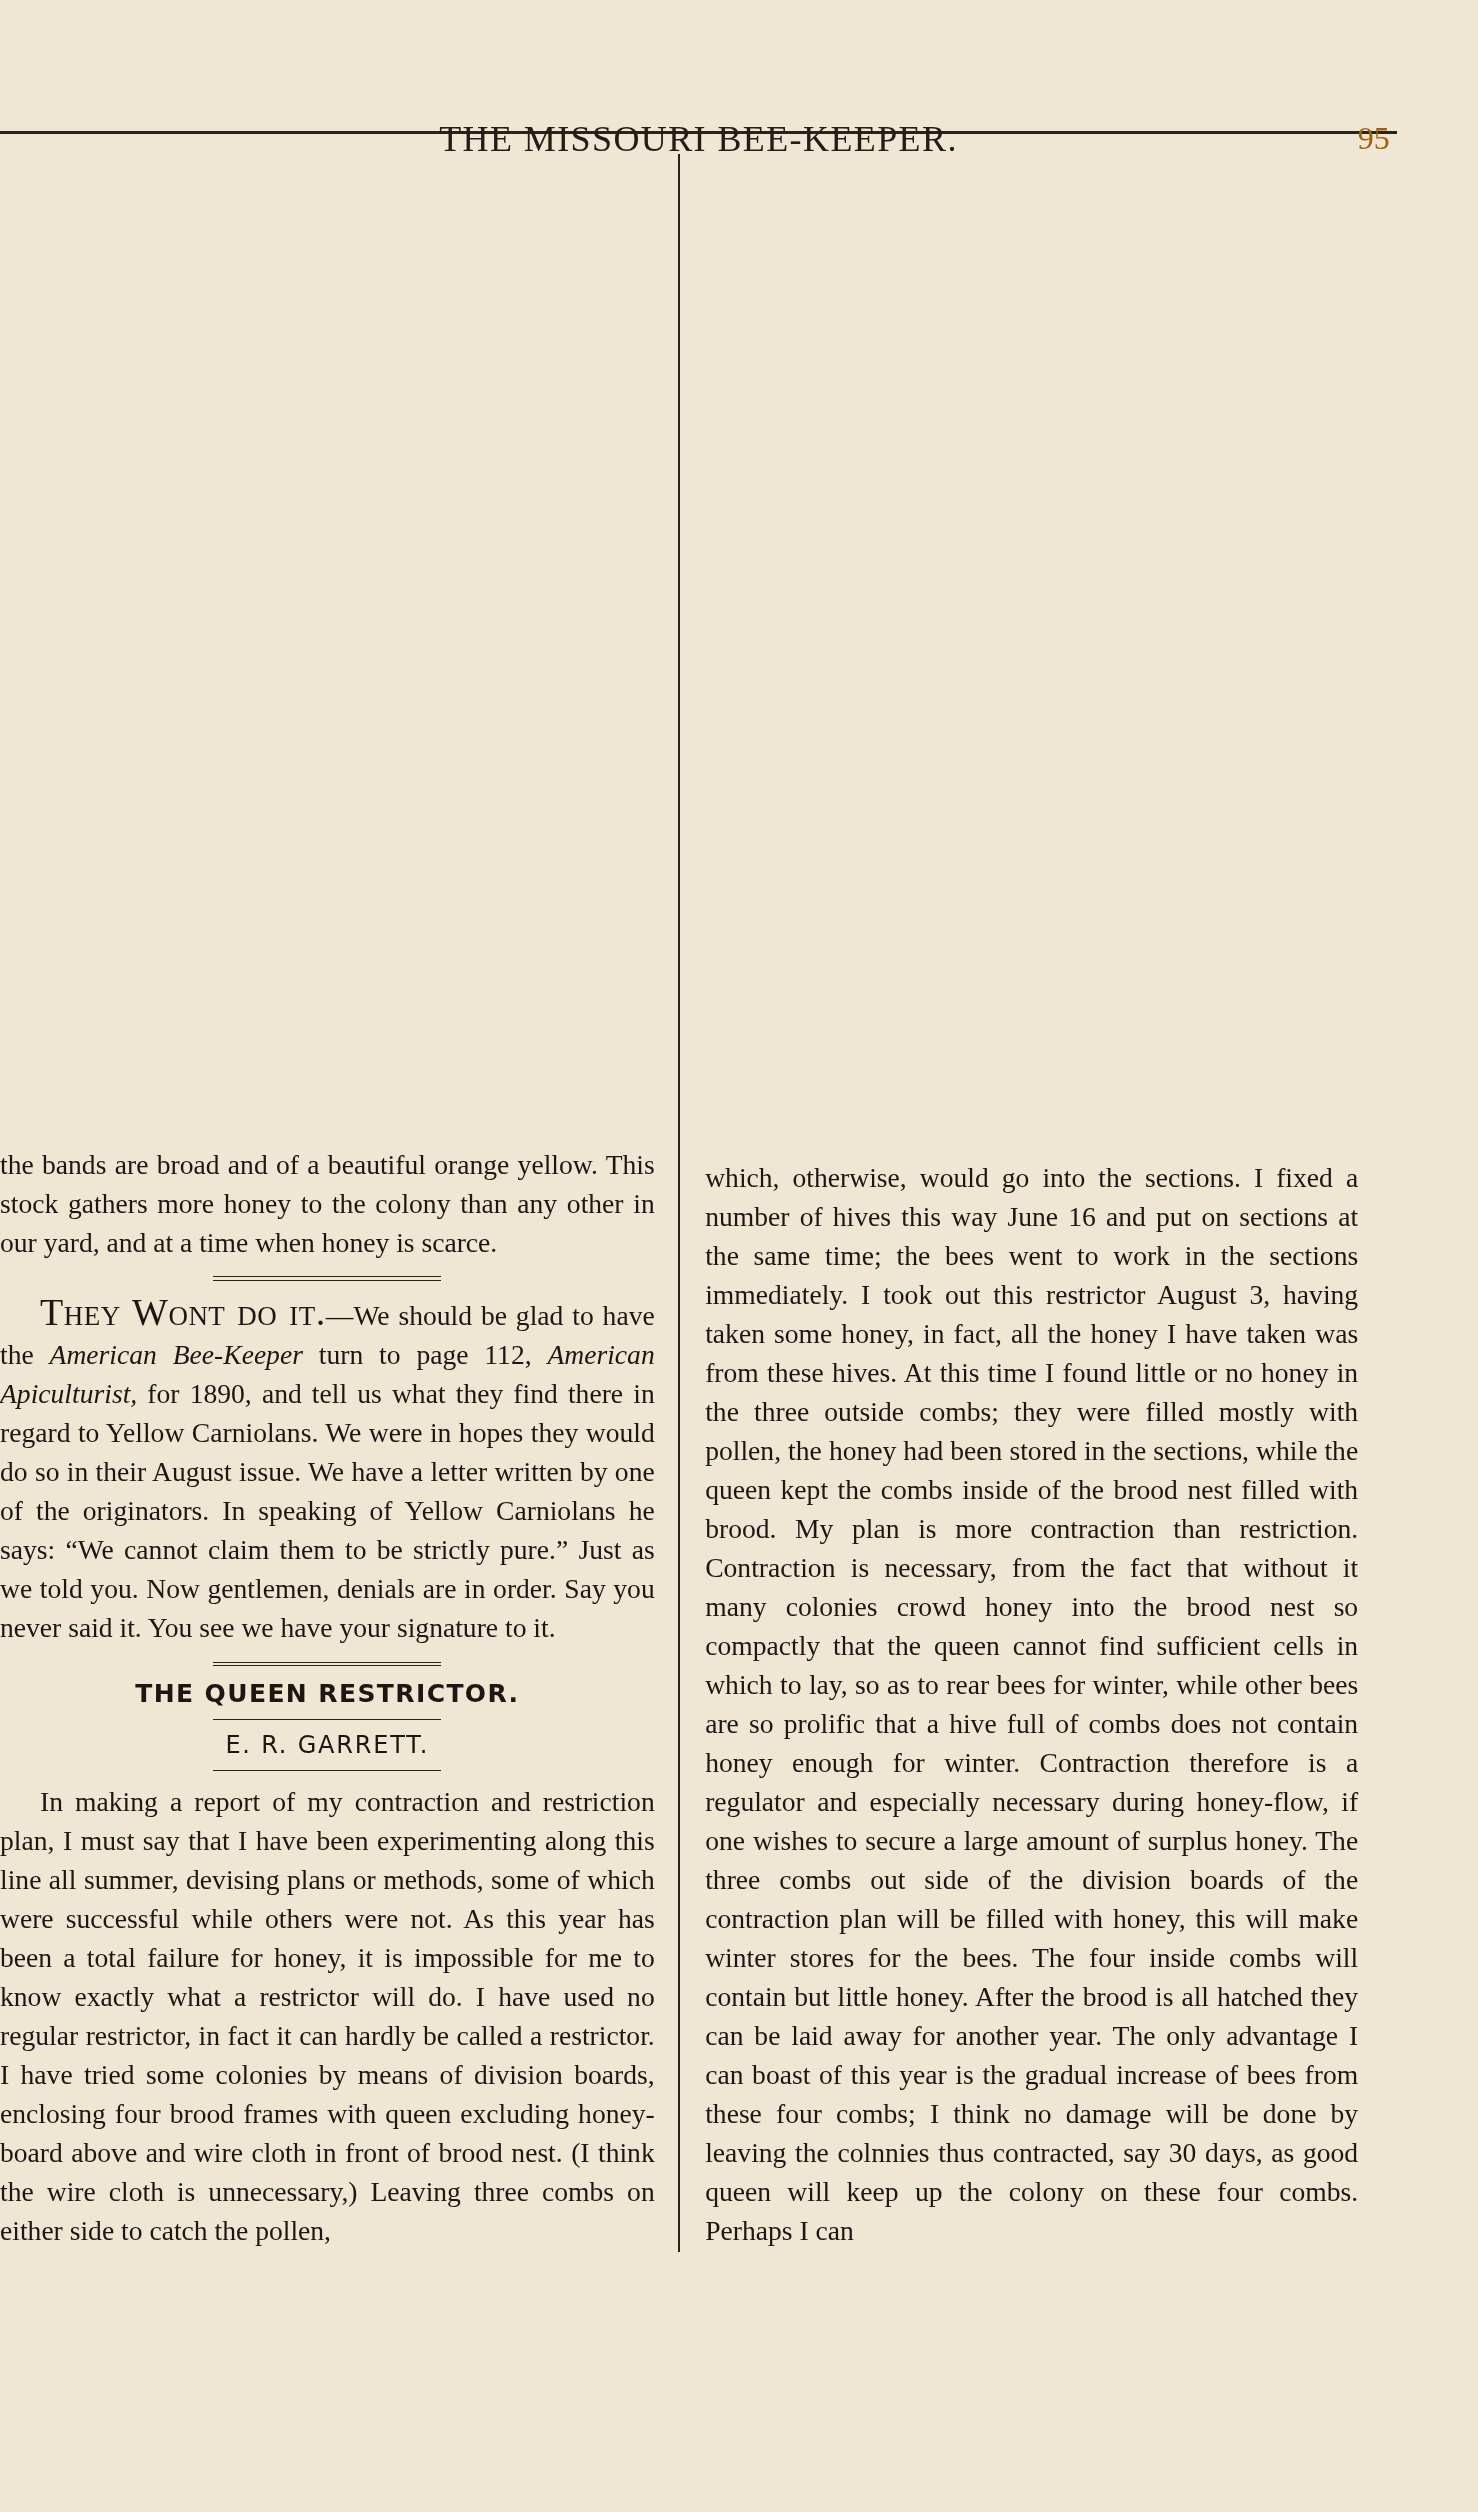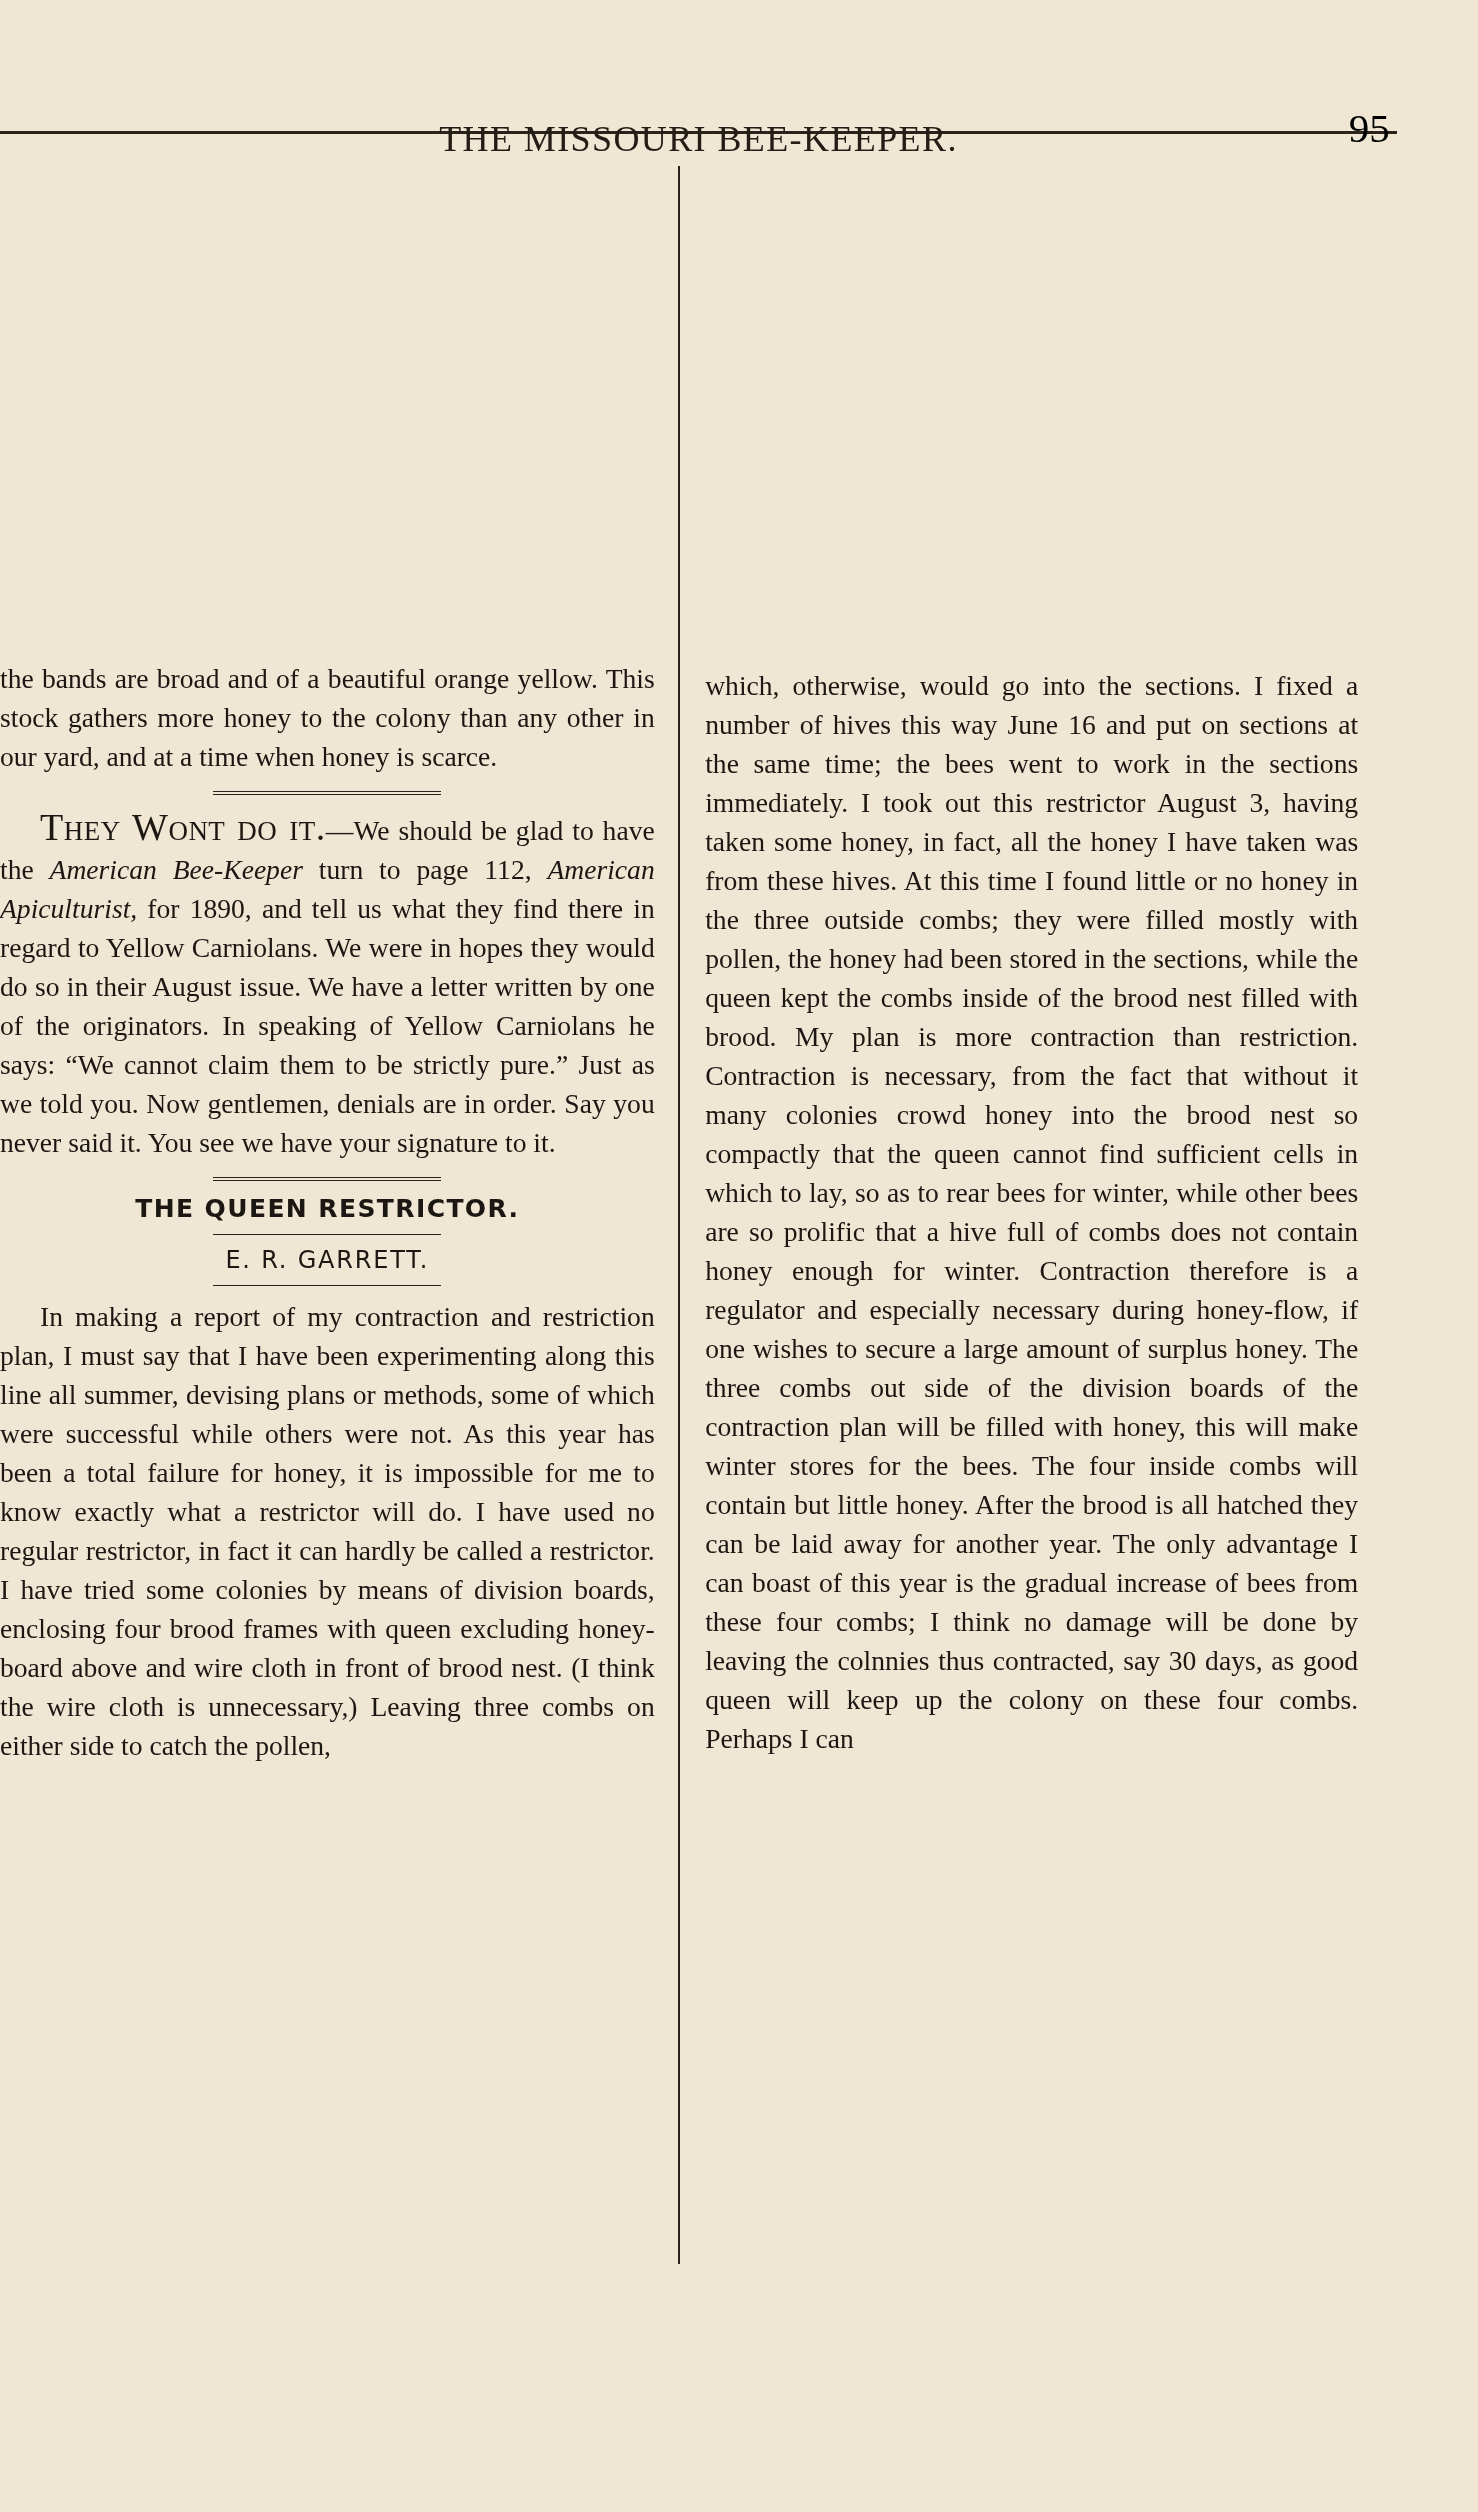--- a/index.html
+++ b/index.html
@@ -35,40 +35,40 @@
     text-align: center;
     font-size: 36px;
     letter-spacing: 1.4px;
     font-family: "Liberation Serif", serif;
     color: #241d16;
     white-space: nowrap;
   }
   .masthead-pageno {
     position: absolute;
     right: 7.2px;
-    top: 104px;
-    font-size: 41px;
-    color: #000000;
+    top: 120px;
+    font-size: 32px;
+    color: #a16207;
   }
   .rule-double {
     width: 1397px;
     margin: 12.7px auto 0 auto;
     border-top: 2.7px solid #2a231b;
     border-bottom: 0.9px solid #2a231b;
     height: 3.6px;
     box-sizing: border-box;
   }
   
   .columns {
     position: relative;
     width: 1397px;
-    margin: 28px auto 0 auto;
+    margin: 16px auto 0 auto;
     display: flex;
     flex-direction: row;
-    align-items: center;
+    align-items: flex-end;
   }
   .col {
     width: 671px;
     box-sizing: border-box;
   }
   .col-left { padding-right: 16.3px; }
   .col-right { padding-left: 18px; }
   .col-divider {
     width: 1.8px;
     background: #2a231b;

